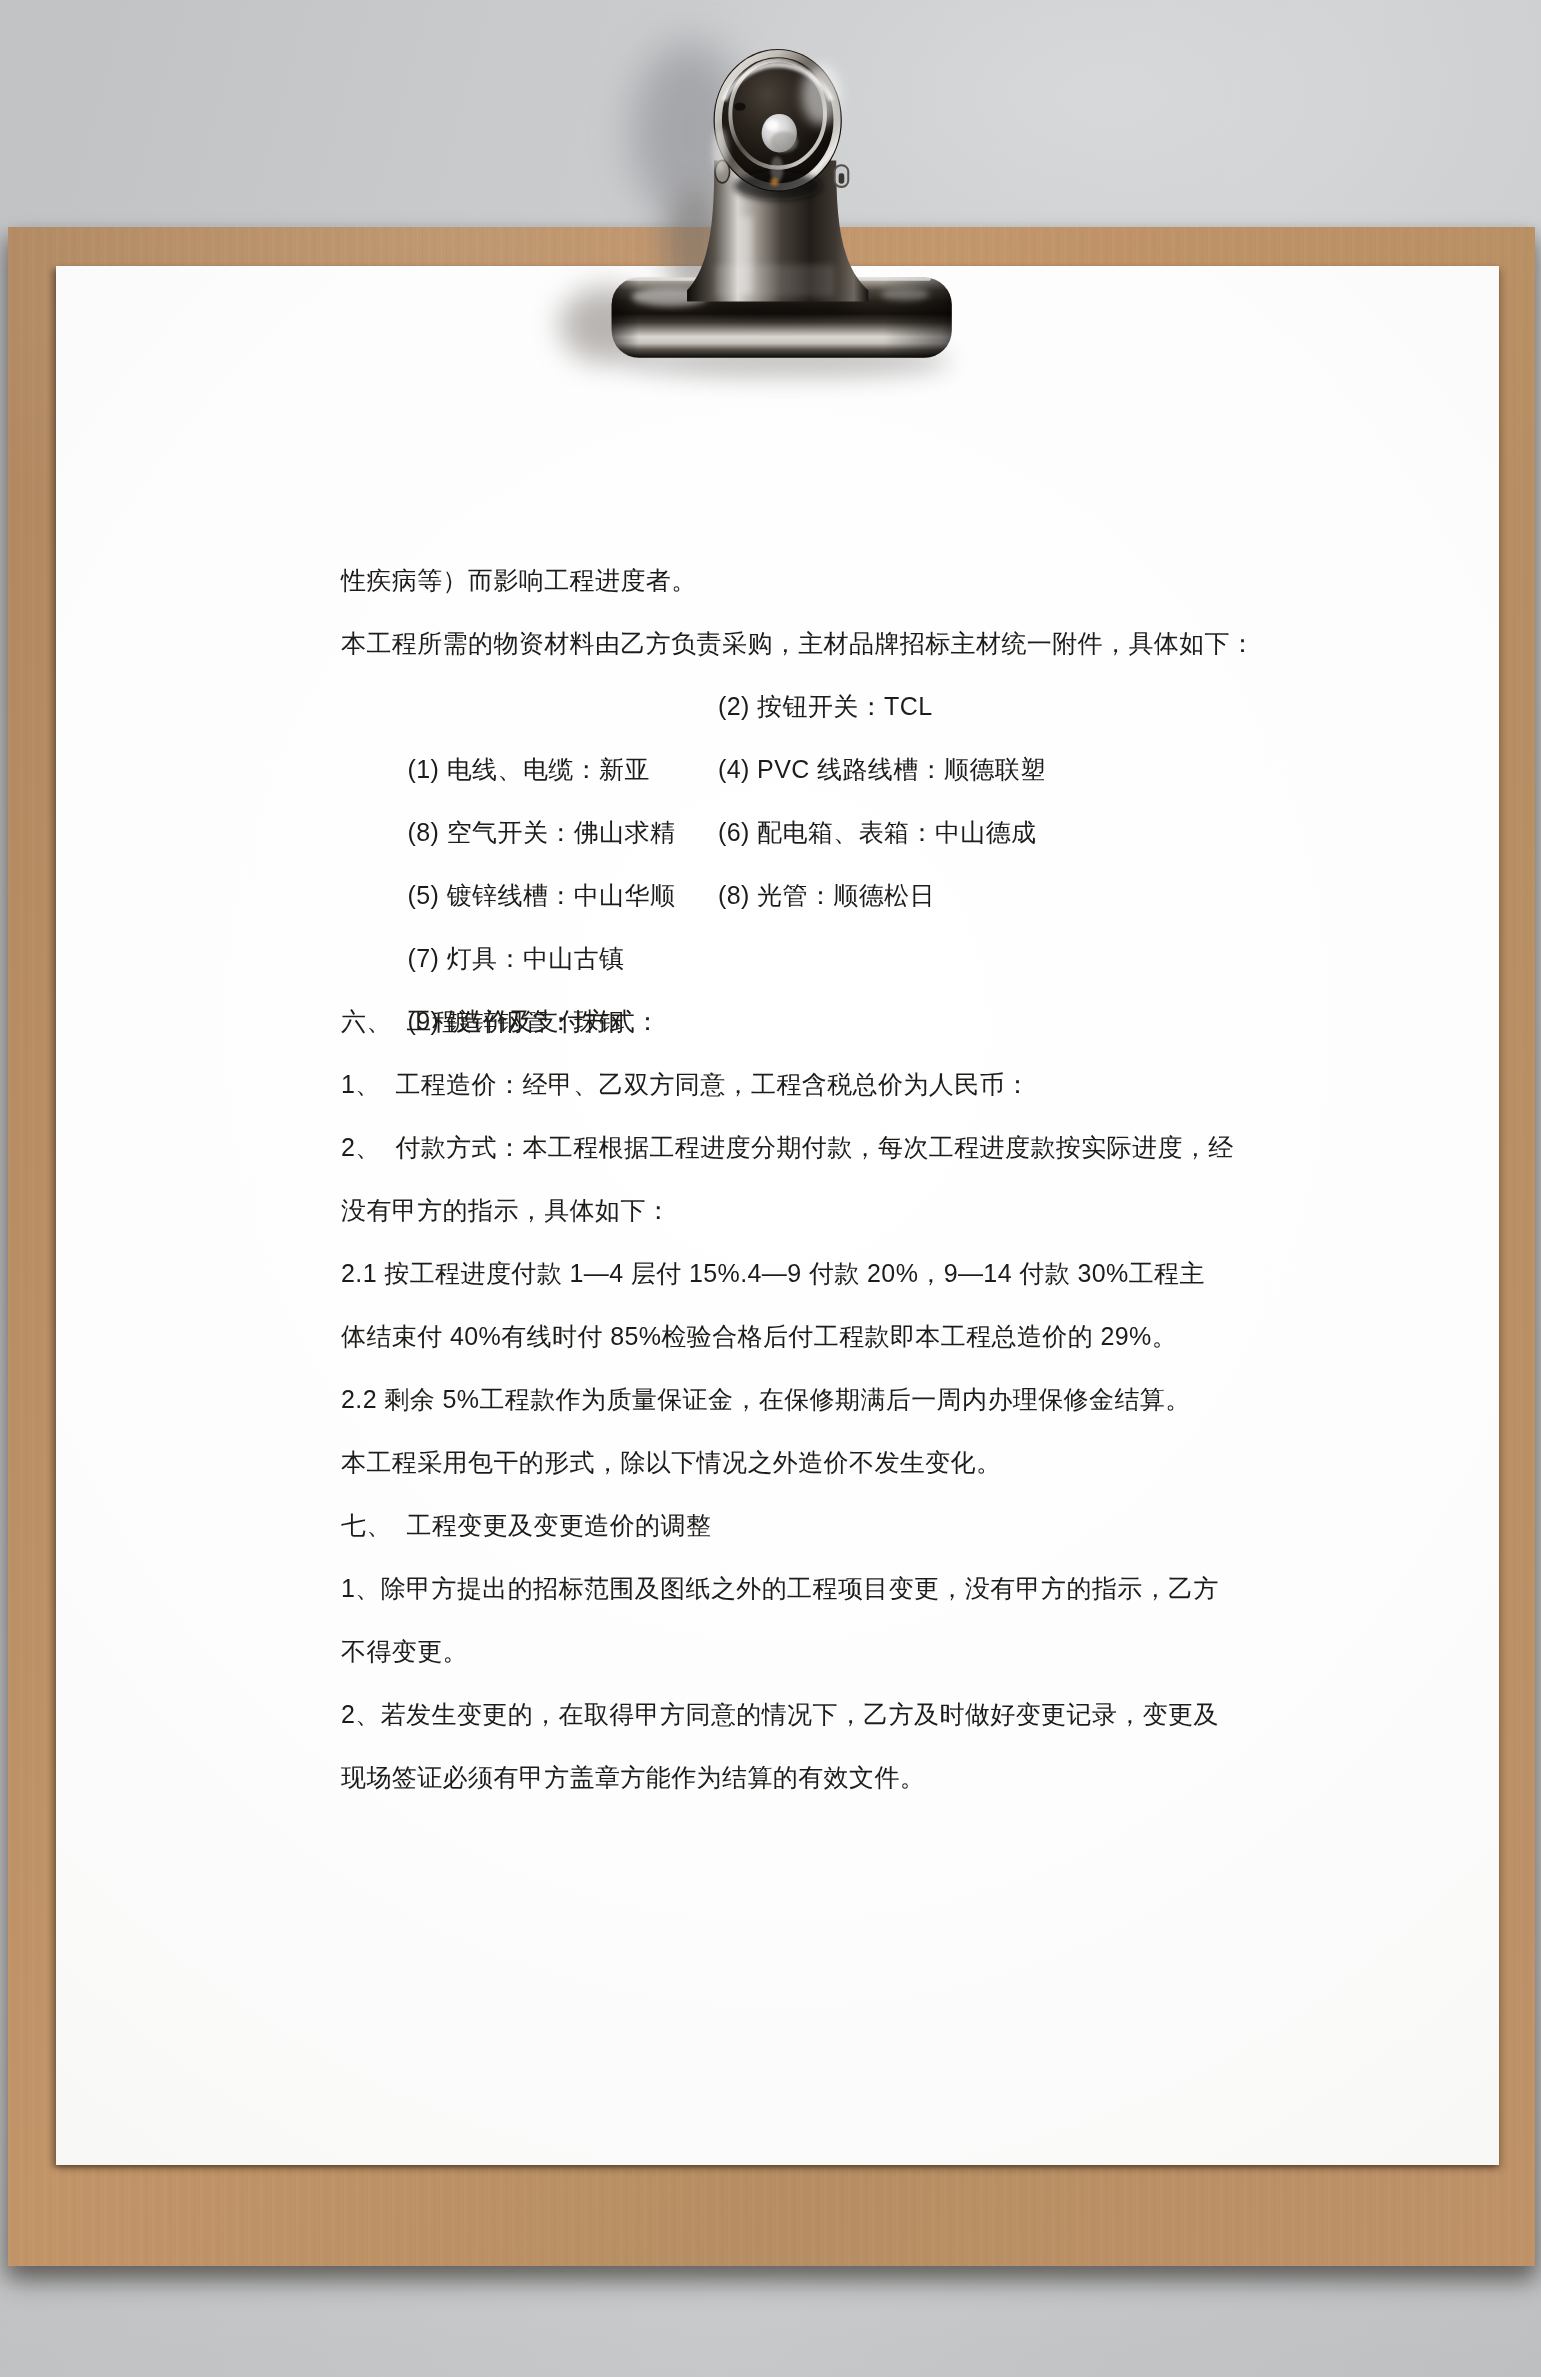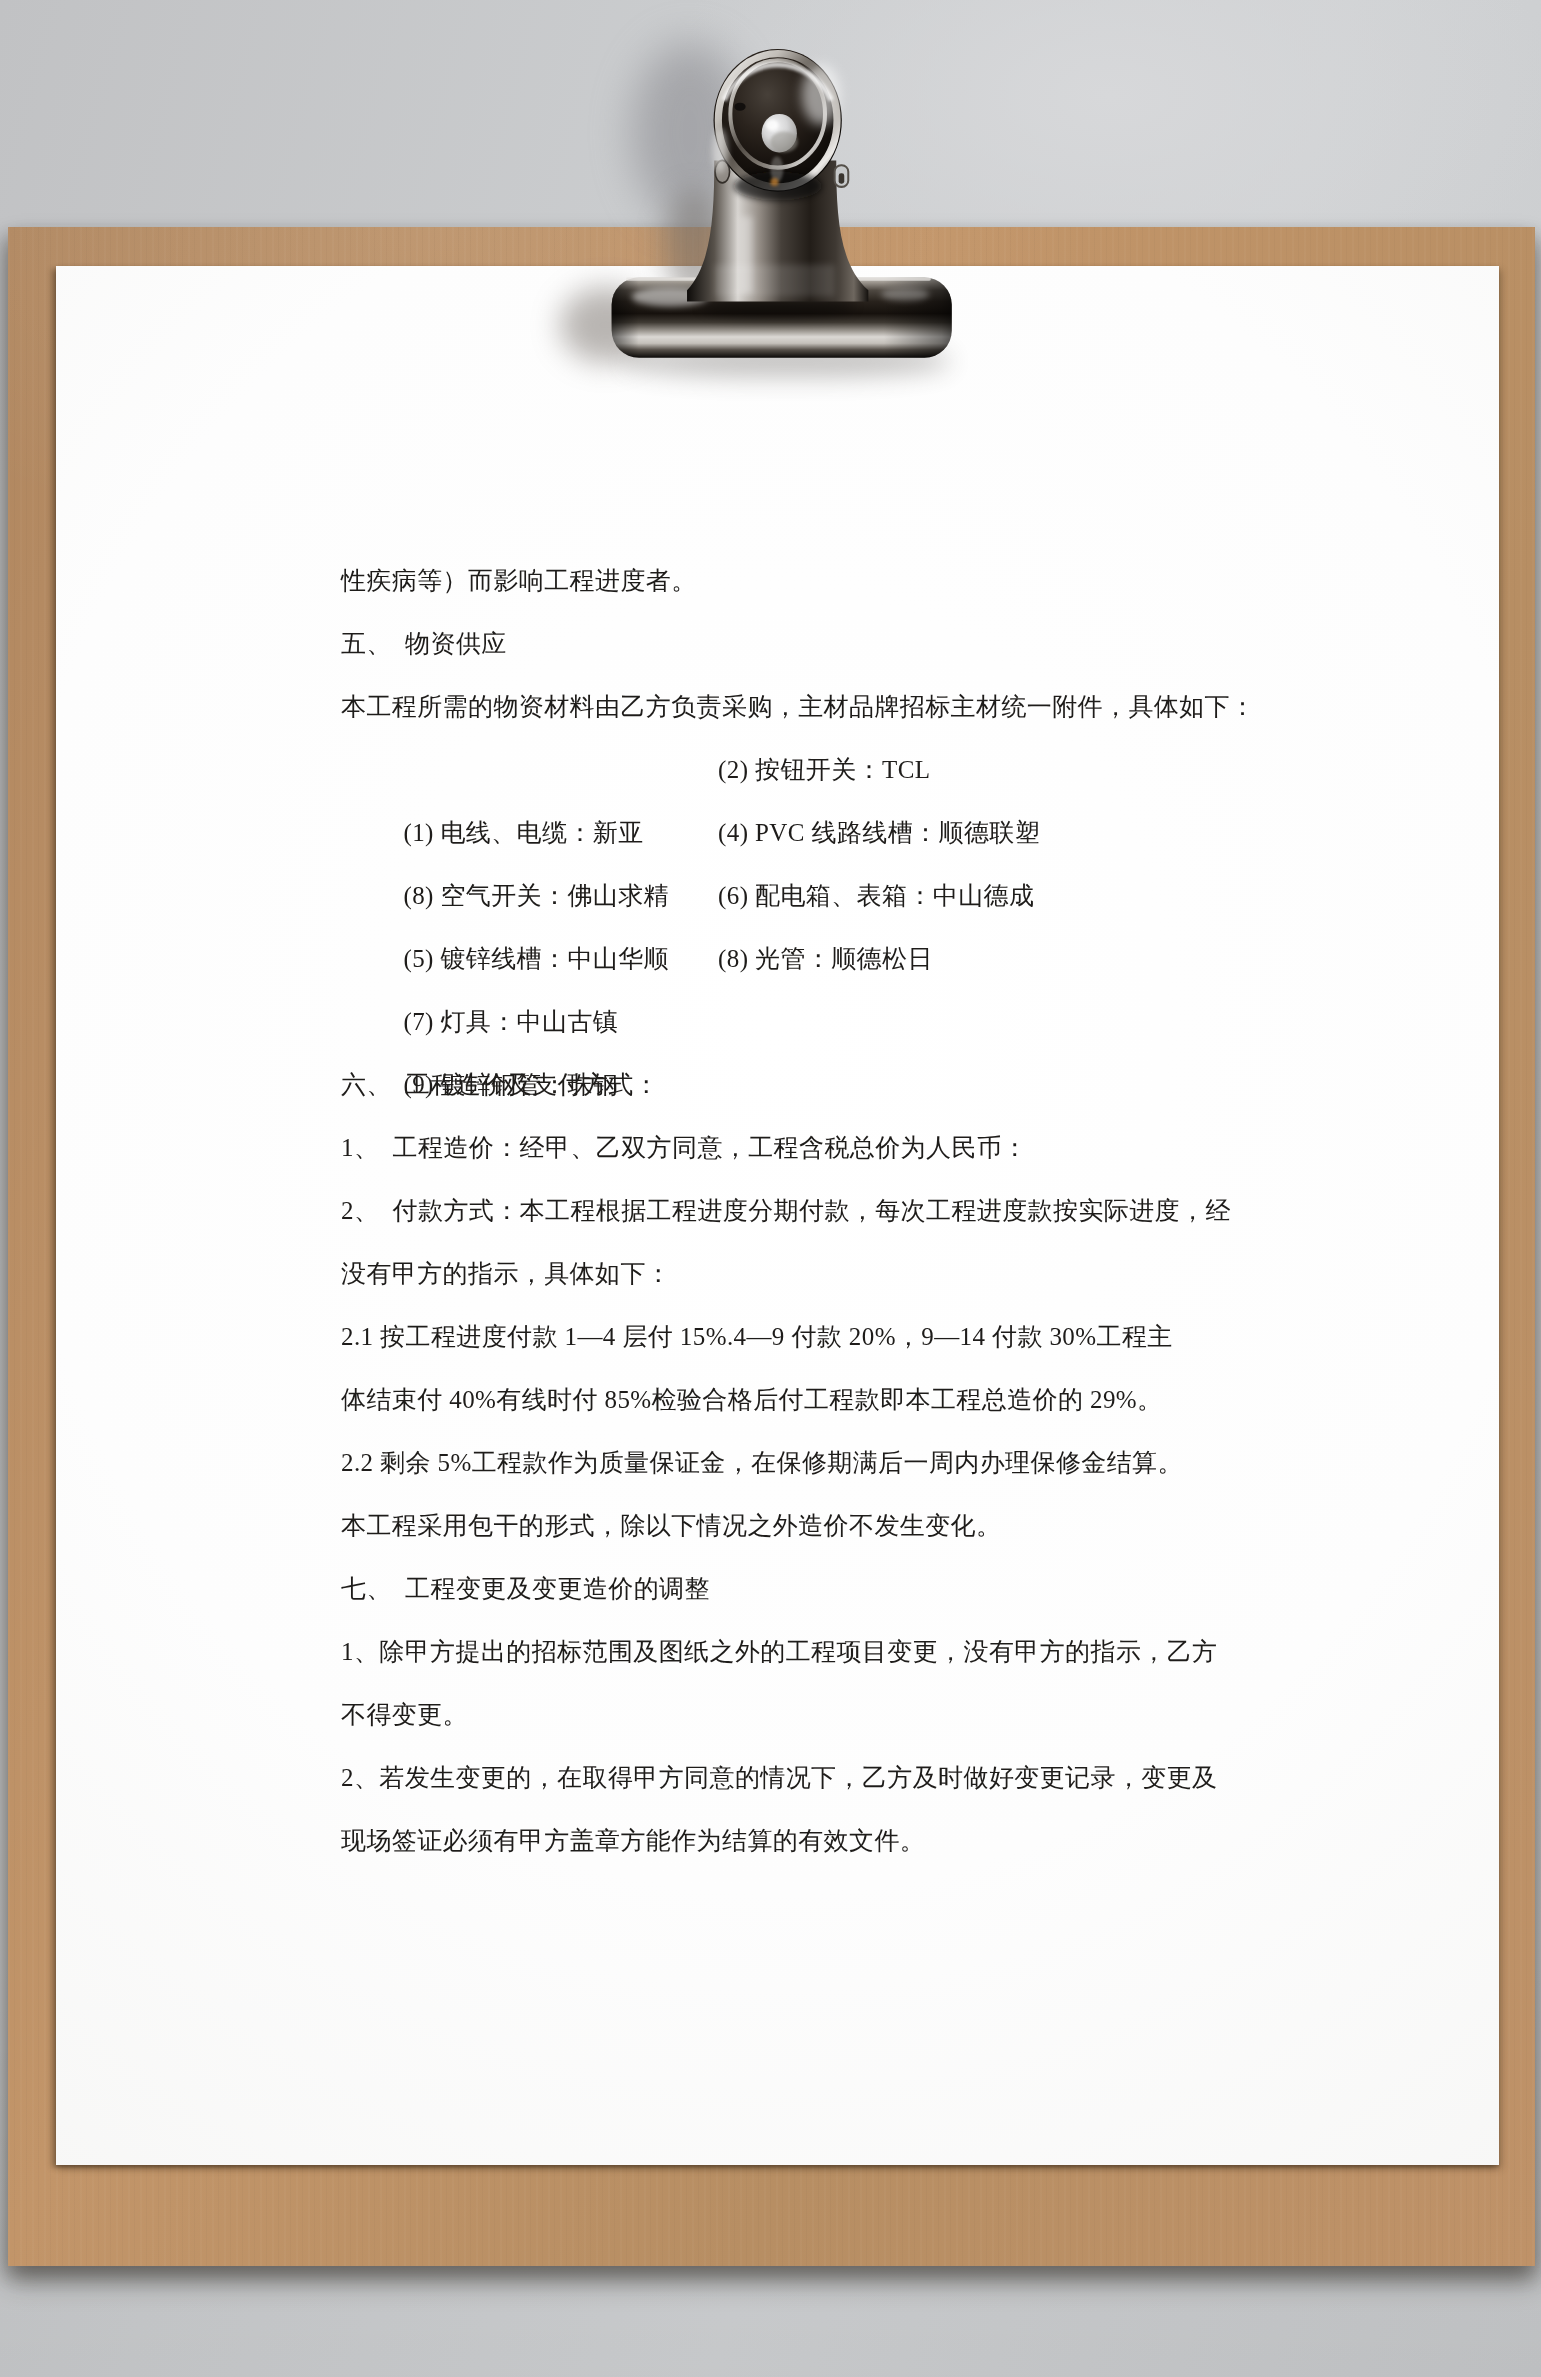--- a/index.html
+++ b/index.html
@@ -1,18 +1,18 @@
 <!DOCTYPE html>
 <html style="font-size:13px"><head>
 <meta charset="utf-8">
 <style>
   html,body{margin:0;padding:0;background:#c9cbcd;}
   #stage{
     position:relative;width:1541px;height:2377px;overflow:hidden;
-    font-family:Liberation Serif, serif;
+    font-family:Liberation Sans, sans-serif;
     background:
       radial-gradient(722px 417px at 72% 4%, #d7d8da 0%, rgba(215,216,218,0) 62%),
       linear-gradient(180deg, rgba(0,0,0,0) 82%, rgba(0,0,0,.05) 100%),
       linear-gradient(105deg, #c1c2c4 0%, #cbcdcf 35%, #d0d2d4 62%, #c7c9cb 100%);
   }
   
   .board{
     position:absolute;left:8px;top:227px;width:1527px;height:2039px;
     background:
       radial-gradient(1124px 562px at 28% 0%, rgba(255,245,230,.10), rgba(255,245,230,0) 60%),
@@ -163,21 +163,20 @@
       <ellipse cx="237" cy="147" rx="17" ry="13" fill="#97958f" opacity=".55" filter="url(#b2)"></ellipse>
       <ellipse cx="222" cy="126" rx="8" ry="7" fill="#ffffff" opacity=".8" filter="url(#b2)"></ellipse>
       <ellipse cx="228" cy="181" rx="8" ry="16" fill="#bab8b5" opacity=".35" filter="url(#b2)"></ellipse>
       <circle cx="225" cy="197" r="5" fill="#b97a2e" opacity=".8" filter="url(#b2)"></circle>
     </g>
   </svg>
 
   <div class="doc">
     <div class="line">性疾病等）而影响工程进度者。</div>
 
-    <div class="line">五、  物资供应</div>
     <div class="line">本工程所需的物资材料由乙方负责采购，主材品牌招标主材统一附件，具体如下：</div>
 
     <div class="line items">
       <span class="c1">(1) 电线、电缆：新亚</span>
       <span class="c2">(2) 按钮开关：TCL</span>
     </div>
     <div class="line items">
       <span class="c1">(8) 空气开关：佛山求精</span>
       <span class="c2">(4) PVC 线路线槽：顺德联塑</span>
     </div>

